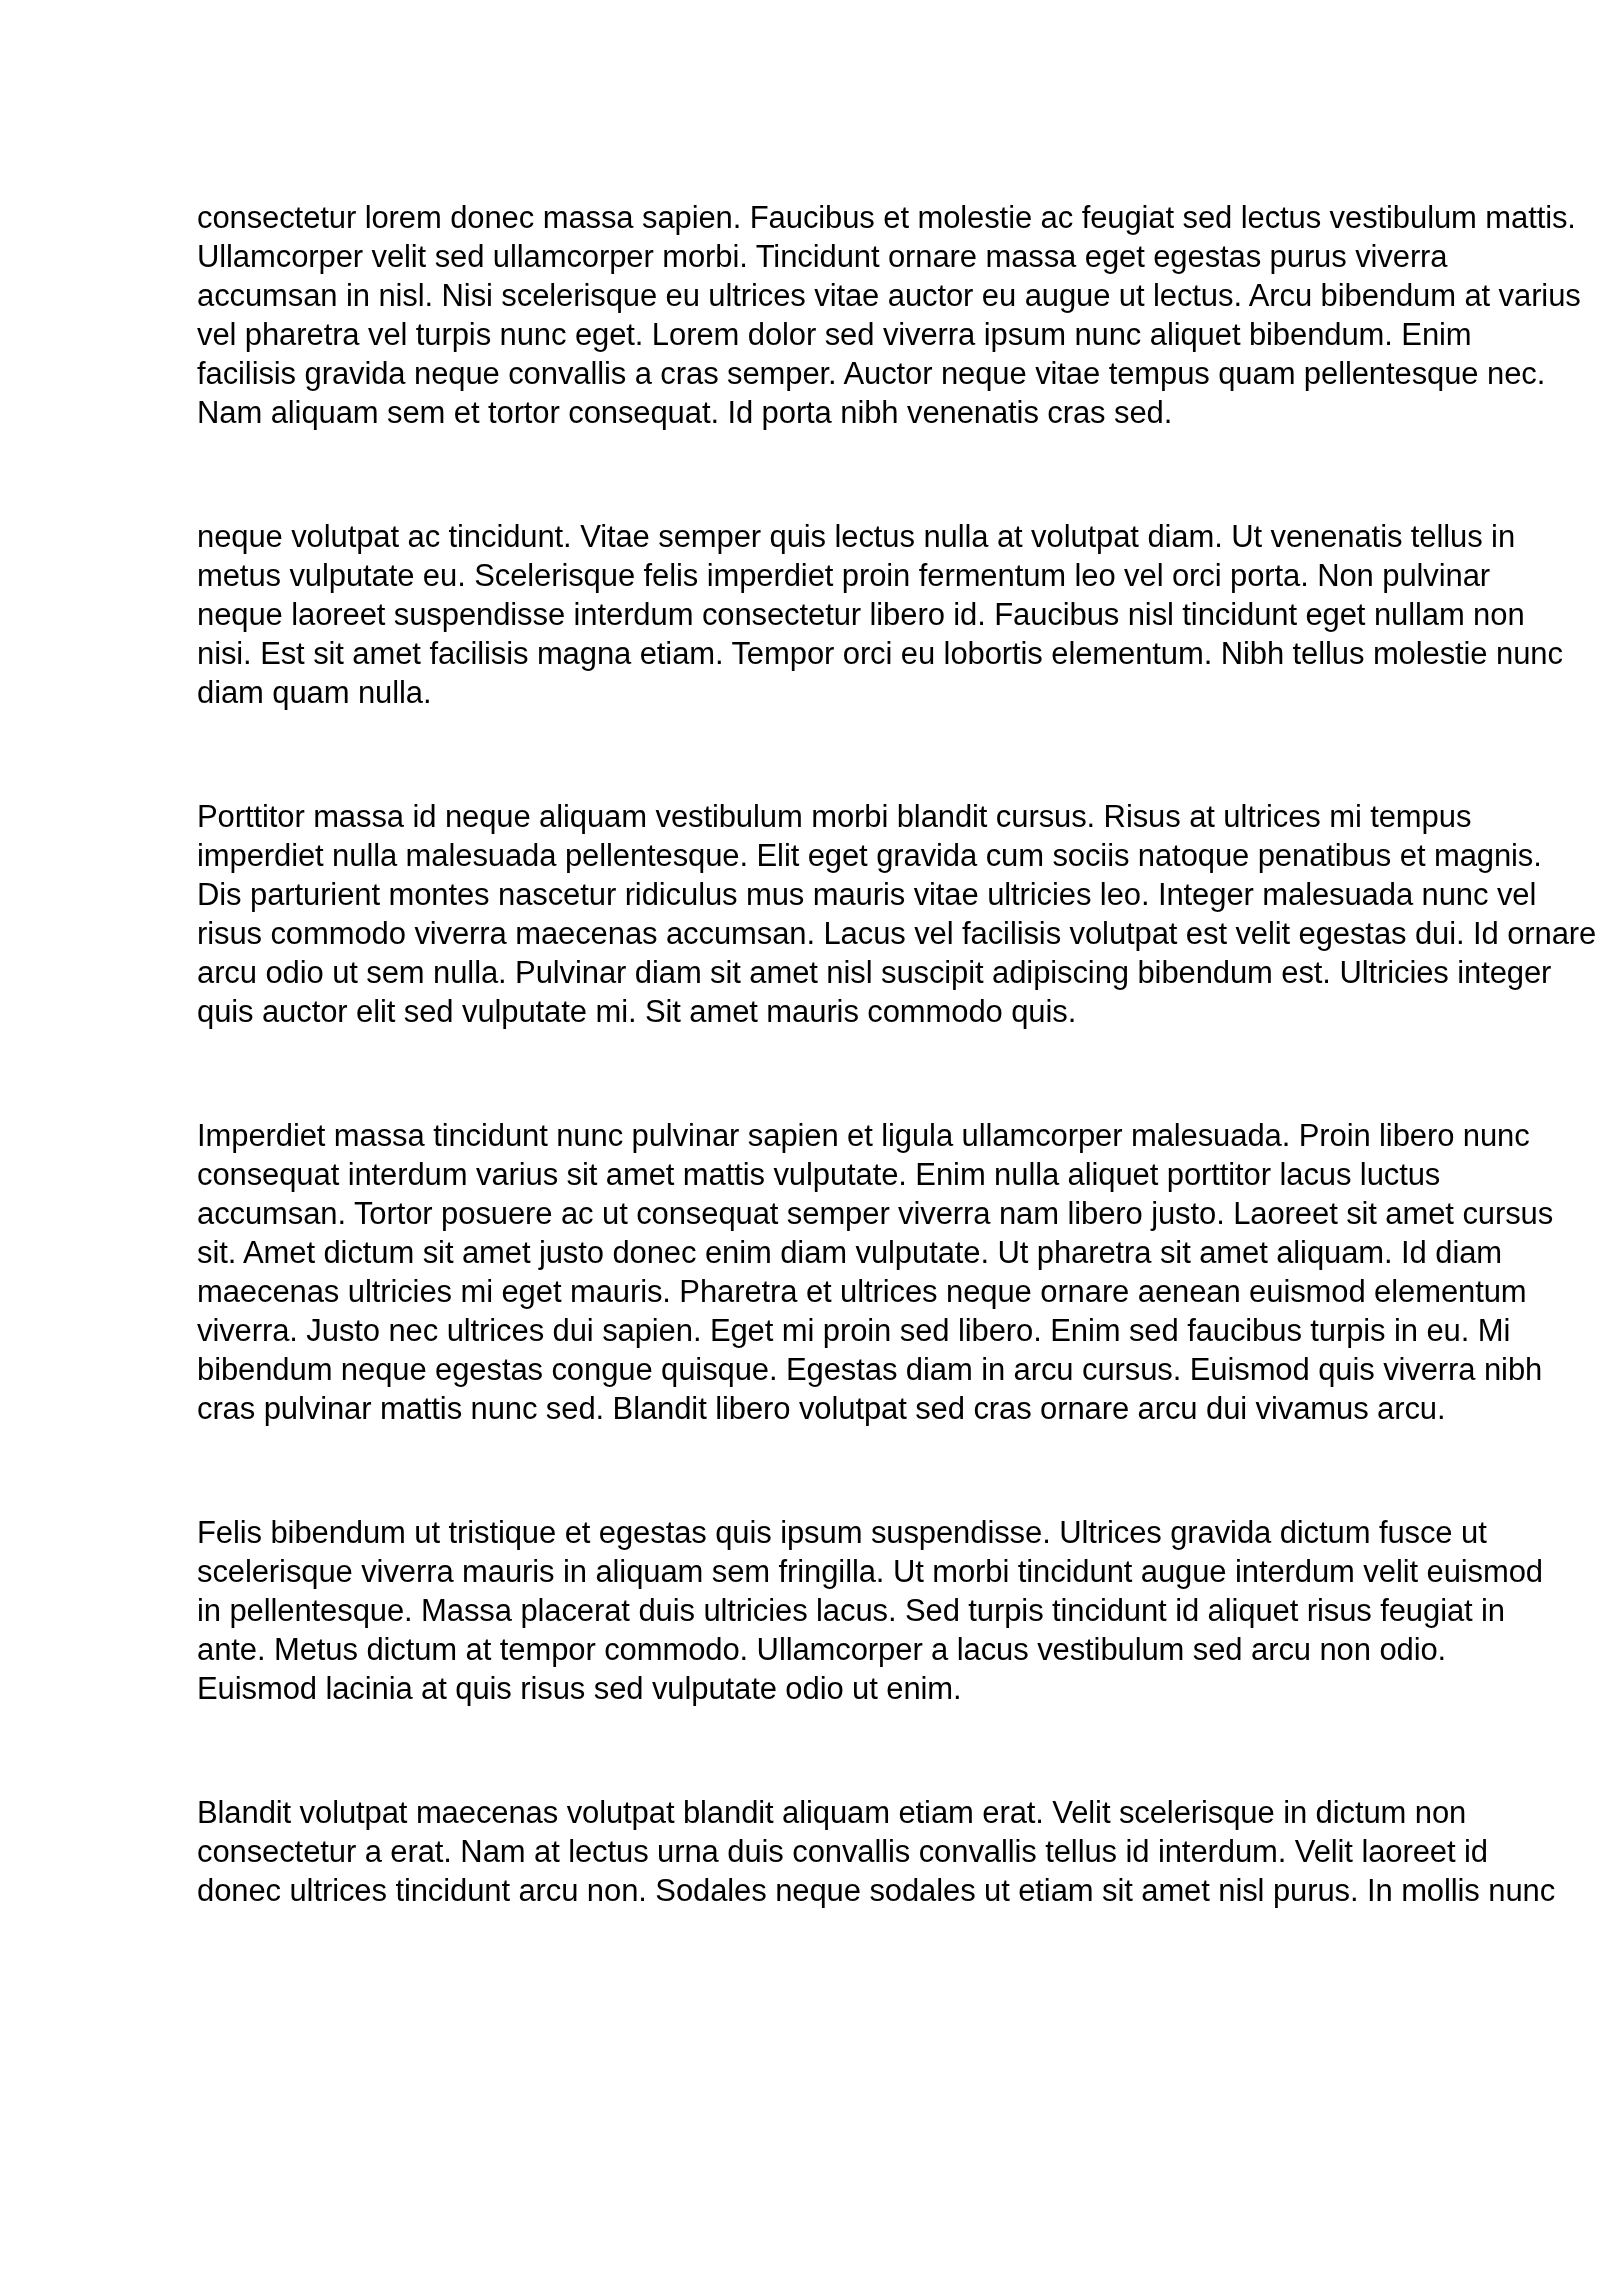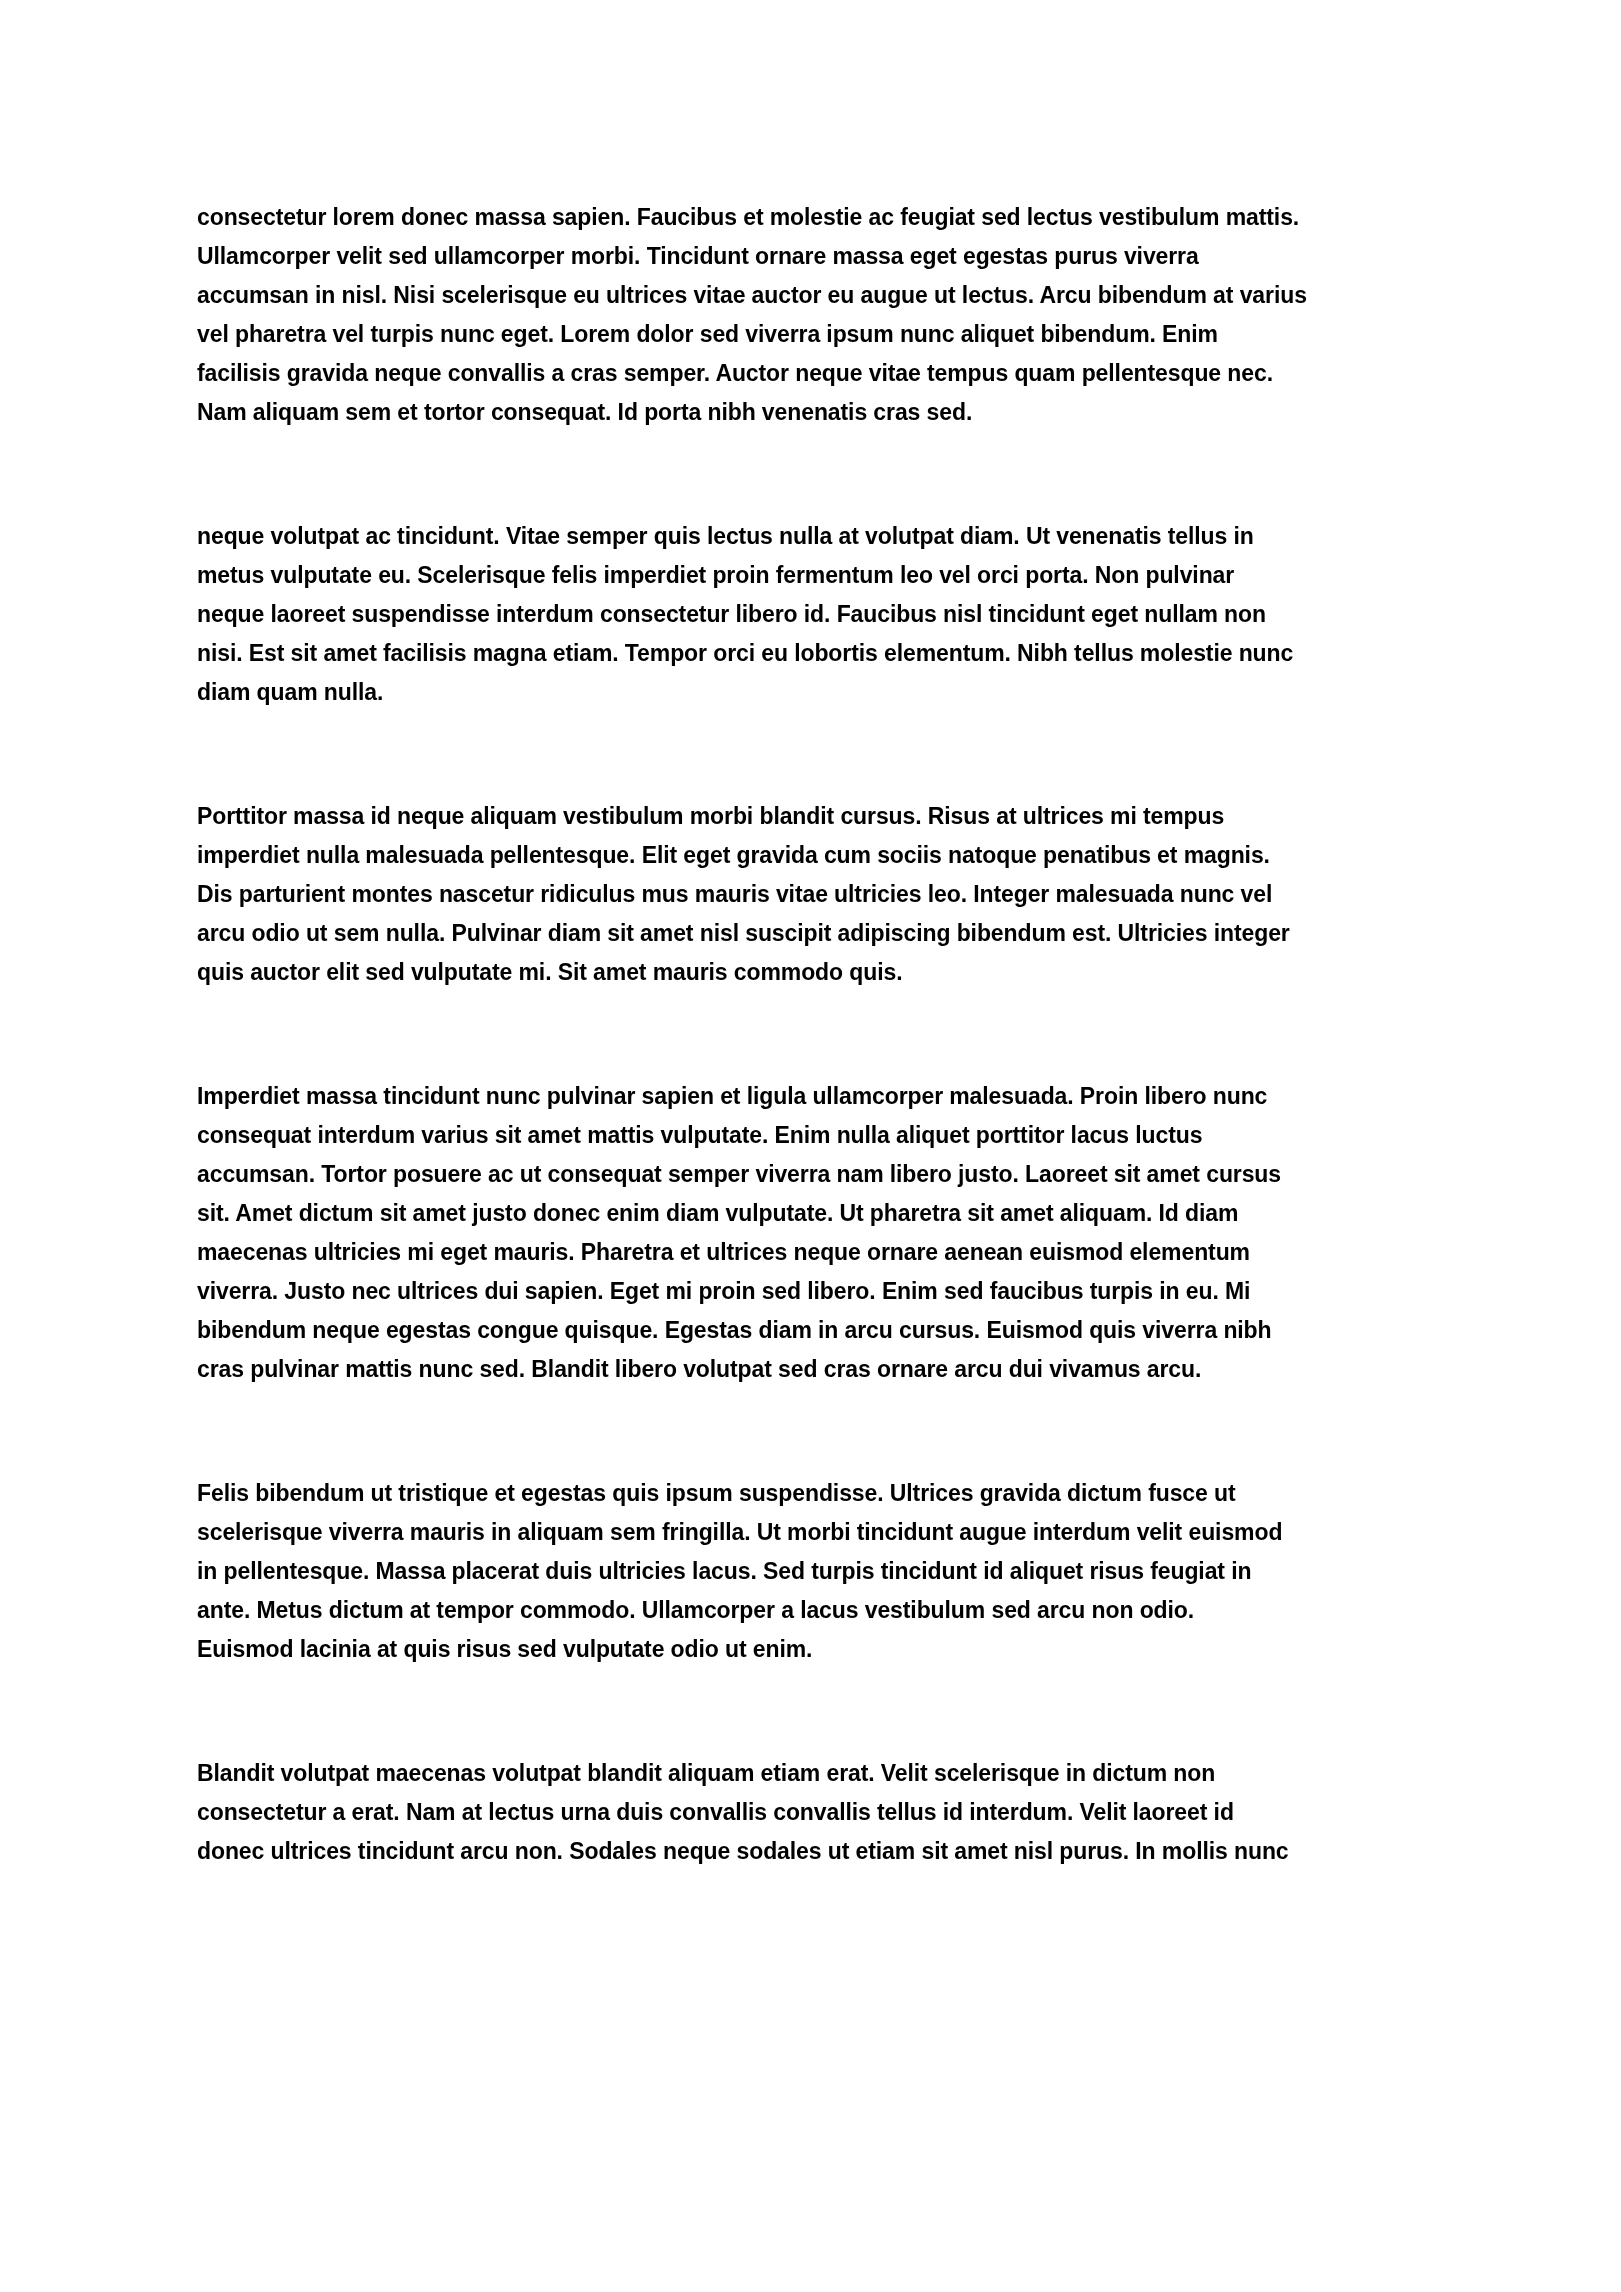--- a/index.html
+++ b/index.html
@@ -28,24 +28,23 @@
     top: 198px;
     width: 1255px;
   }
   .para {
     margin: 0 0 85px 0;
   }
   .line {
     display: block;
     height: 39px;
     line-height: 39px;
-    font-size: 23px;
+    font-size: 31px;
     letter-spacing: -0.1px;
     white-space: nowrap;
-    font-weight: bold;
   }
 </style>
 </head>
 <body>
 
 <div class="page">
   <div class="body-text">
 
     <div class="para">
       <span class="line">consectetur lorem donec massa sapien. Faucibus et molestie ac feugiat sed lectus vestibulum mattis.</span>
@@ -61,20 +60,21 @@
       <span class="line">metus vulputate eu. Scelerisque felis imperdiet proin fermentum leo vel orci porta. Non pulvinar</span>
       <span class="line">neque laoreet suspendisse interdum consectetur libero id. Faucibus nisl tincidunt eget nullam non</span>
       <span class="line">nisi. Est sit amet facilisis magna etiam. Tempor orci eu lobortis elementum. Nibh tellus molestie nunc</span>
       <span class="line">diam quam nulla.</span>
     </div>
 
     <div class="para">
       <span class="line">Porttitor massa id neque aliquam vestibulum morbi blandit cursus. Risus at ultrices mi tempus</span>
       <span class="line">imperdiet nulla malesuada pellentesque. Elit eget gravida cum sociis natoque penatibus et magnis.</span>
       <span class="line">Dis parturient montes nascetur ridiculus mus mauris vitae ultricies leo. Integer malesuada nunc vel</span>
+      <span class="line">risus commodo viverra maecenas accumsan. Lacus vel facilisis volutpat est velit egestas dui. Id ornare</span>
       <span class="line">arcu odio ut sem nulla. Pulvinar diam sit amet nisl suscipit adipiscing bibendum est. Ultricies integer</span>
       <span class="line">quis auctor elit sed vulputate mi. Sit amet mauris commodo quis.</span>
     </div>
 
     <div class="para">
       <span class="line">Imperdiet massa tincidunt nunc pulvinar sapien et ligula ullamcorper malesuada. Proin libero nunc</span>
       <span class="line">consequat interdum varius sit amet mattis vulputate. Enim nulla aliquet porttitor lacus luctus</span>
       <span class="line">accumsan. Tortor posuere ac ut consequat semper viverra nam libero justo. Laoreet sit amet cursus</span>
       <span class="line">sit. Amet dictum sit amet justo donec enim diam vulputate. Ut pharetra sit amet aliquam. Id diam</span>
       <span class="line">maecenas ultricies mi eget mauris. Pharetra et ultrices neque ornare aenean euismod elementum</span>

